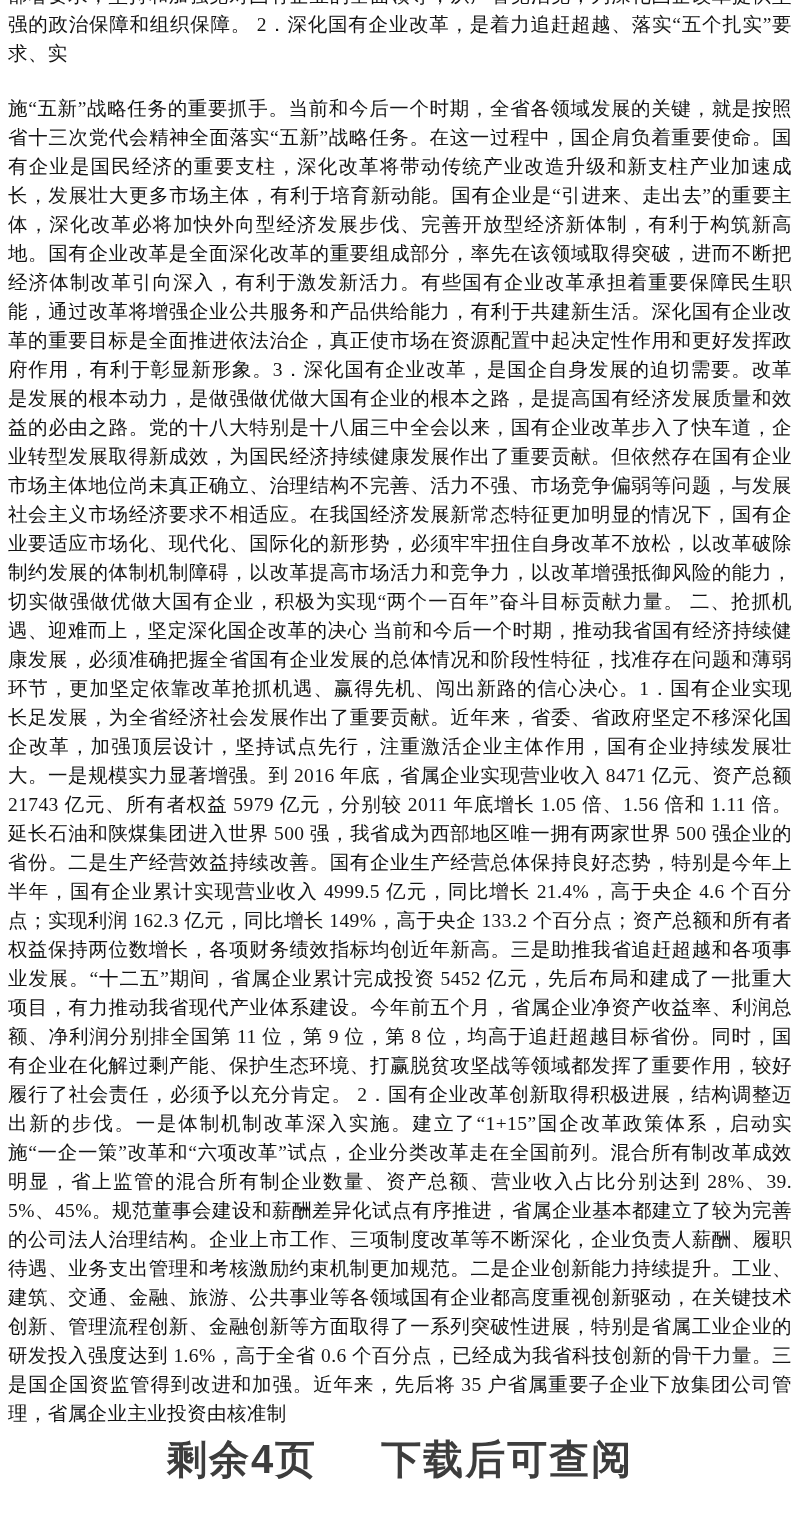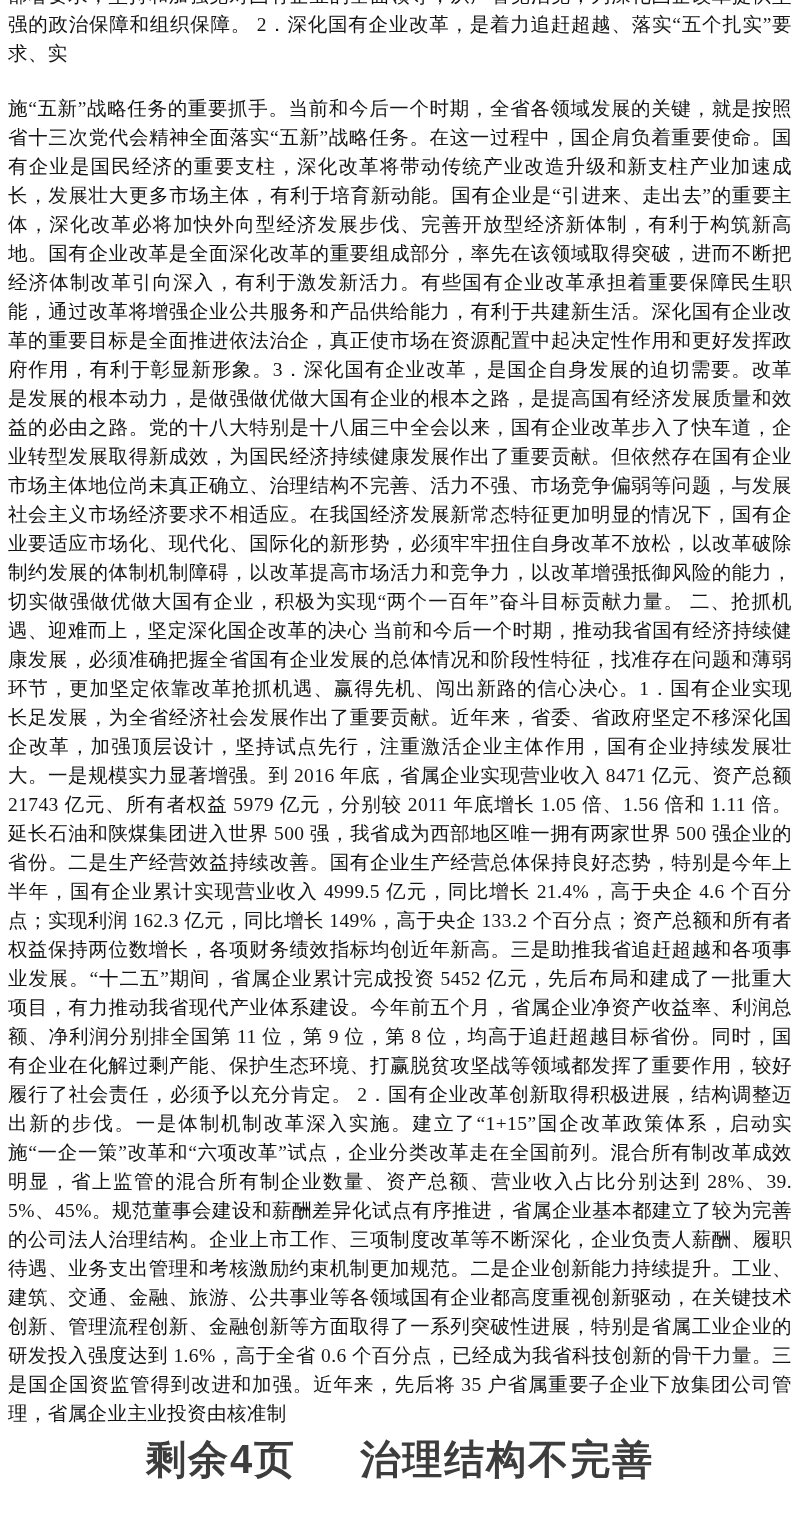--- a/index.html
+++ b/index.html
@@ -60,16 +60,16 @@
 
 <div class="doc-page">
 
   <div class="top-block doc-text">
     <span>部署要求，坚持和加强党对国有企业的全面领导，从严管党治党，为深化国企改革提供坚强的</span><span>政治保障和组织保障。 2．深化国有企业改革，是着力追赶超越、落实“五个扎实”要求、实</span>
   </div>
 
   <div class="body-block doc-text">施“五新”战略任务的重要抓手。当前和今后一个时期，全省各领域发展的关键，就是按照省十三次党代会精神全面落实“五新”战略任务。在这一过程中，国企肩负着重要使命。国有企业是国民经济的重要支柱，深化改革将带动传统产业改造升级和新支柱产业加速成长，发展壮大更多市场主体，有利于培育新动能。国有企业是“引进来、走出去”的重要主体，深化改革必将加快外向型经济发展步伐、完善开放型经济新体制，有利于构筑新高地。国有企业改革是全面深化改革的重要组成部分，率先在该领域取得突破，进而不断把经济体制改革引向深入，有利于激发新活力。有些国有企业改革承担着重要保障民生职能，通过改革将增强企业公共服务和产品供给能力，有利于共建新生活。深化国有企业改革的重要目标是全面推进依法治企，真正使市场在资源配置中起决定性作用和更好发挥政府作用，有利于彰显新形象。3．深化国有企业改革，是国企自身发展的迫切需要。改革是发展的根本动力，是做强做优做大国有企业的根本之路，是提高国有经济发展质量和效益的必由之路。党的十八大特别是十八届三中全会以来，国有企业改革步入了快车道，企业转型发展取得新成效，为国民经济持续健康发展作出了重要贡献。但依然存在国有企业市场主体地位尚未真正确立、治理结构不完善、活力不强、市场竞争偏弱等问题，与发展社会主义市场经济要求不相适应。在我国经济发展新常态特征更加明显的情况下，国有企业要适应市场化、现代化、国际化的新形势，必须牢牢扭住自身改革不放松，以改革破除制约发展的体制机制障碍，以改革提高市场活力和竞争力，以改革增强抵御风险的能力，切实做强做优做大国有企业，积极为实现“两个一百年”奋斗目标贡献力量。 二、抢抓机遇、迎难而上，坚定深化国企改革的决心 当前和今后一个时期，推动我省国有经济持续健康发展，必须准确把握全省国有企业发展的总体情况和阶段性特征，找准存在问题和薄弱环节，更加坚定依靠改革抢抓机遇、赢得先机、闯出新路的信心决心。1．国有企业实现长足发展，为全省经济社会发展作出了重要贡献。近年来，省委、省政府坚定不移深化国企改革，加强顶层设计，坚持试点先行，注重激活企业主体作用，国有企业持续发展壮大。一是规模实力显著增强。到 2016 年底，省属企业实现营业收入 8471 亿元、资产总额 21743 亿元、所有者权益 5979 亿元，分别较 2011 年底增长 1.05 倍、1.56 倍和 1.11 倍。延长石油和陕煤集团进入世界 500 强，我省成为西部地区唯一拥有两家世界 500 强企业的省份。二是生产经营效益持续改善。国有企业生产经营总体保持良好态势，特别是今年上半年，国有企业累计实现营业收入 4999.5 亿元，同比增长 21.4%，高于央企 4.6 个百分点；实现利润 162.3 亿元，同比增长 149%，高于央企 133.2 个百分点；资产总额和所有者权益保持两位数增长，各项财务绩效指标均创近年新高。三是助推我省追赶超越和各项事业发展。“十二五”期间，省属企业累计完成投资 5452 亿元，先后布局和建成了一批重大项目，有力推动我省现代产业体系建设。今年前五个月，省属企业净资产收益率、利润总额、净利润分别排全国第 11 位，第 9 位，第 8 位，均高于追赶超越目标省份。同时，国有企业在化解过剩产能、保护生态环境、打赢脱贫攻坚战等领域都发挥了重要作用，较好履行了社会责任，必须予以充分肯定。 2．国有企业改革创新取得积极进展，结构调整迈出新的步伐。一是体制机制改革深入实施。建立了“1+15”国企改革政策体系，启动实施“一企一策”改革和“六项改革”试点，企业分类改革走在全国前列。混合所有制改革成效明显，省上监管的混合所有制企业数量、资产总额、营业收入占比分别达到 28%、39.5%、45%。规范董事会建设和薪酬差异化试点有序推进，省属企业基本都建立了较为完善的公司法人治理结构。企业上市工作、三项制度改革等不断深化，企业负责人薪酬、履职待遇、业务支出管理和考核激励约束机制更加规范。二是企业创新能力持续提升。工业、建筑、交通、金融、旅游、公共事业等各领域国有企业都高度重视创新驱动，在关键技术创新、管理流程创新、金融创新等方面取得了一系列突破性进展，特别是省属工业企业的研发投入强度达到 1.6%，高于全省 0.6 个百分点，已经成为我省科技创新的骨干力量。三是国企国资监管得到改进和加强。近年来，先后将 35 户省属重要子企业下放集团公司管理，省属企业主业投资由核准制</div>
 
   <div class="footer-banner">
-    <span>剩余4页</span><span class="phrase-gap"></span><span>治理结构不完善</span>
+    <span>剩余4页</span><span class="phrase-gap"></span><span>下载后可查阅</span>
   </div>
 
 </div>
 
 </body></html>

